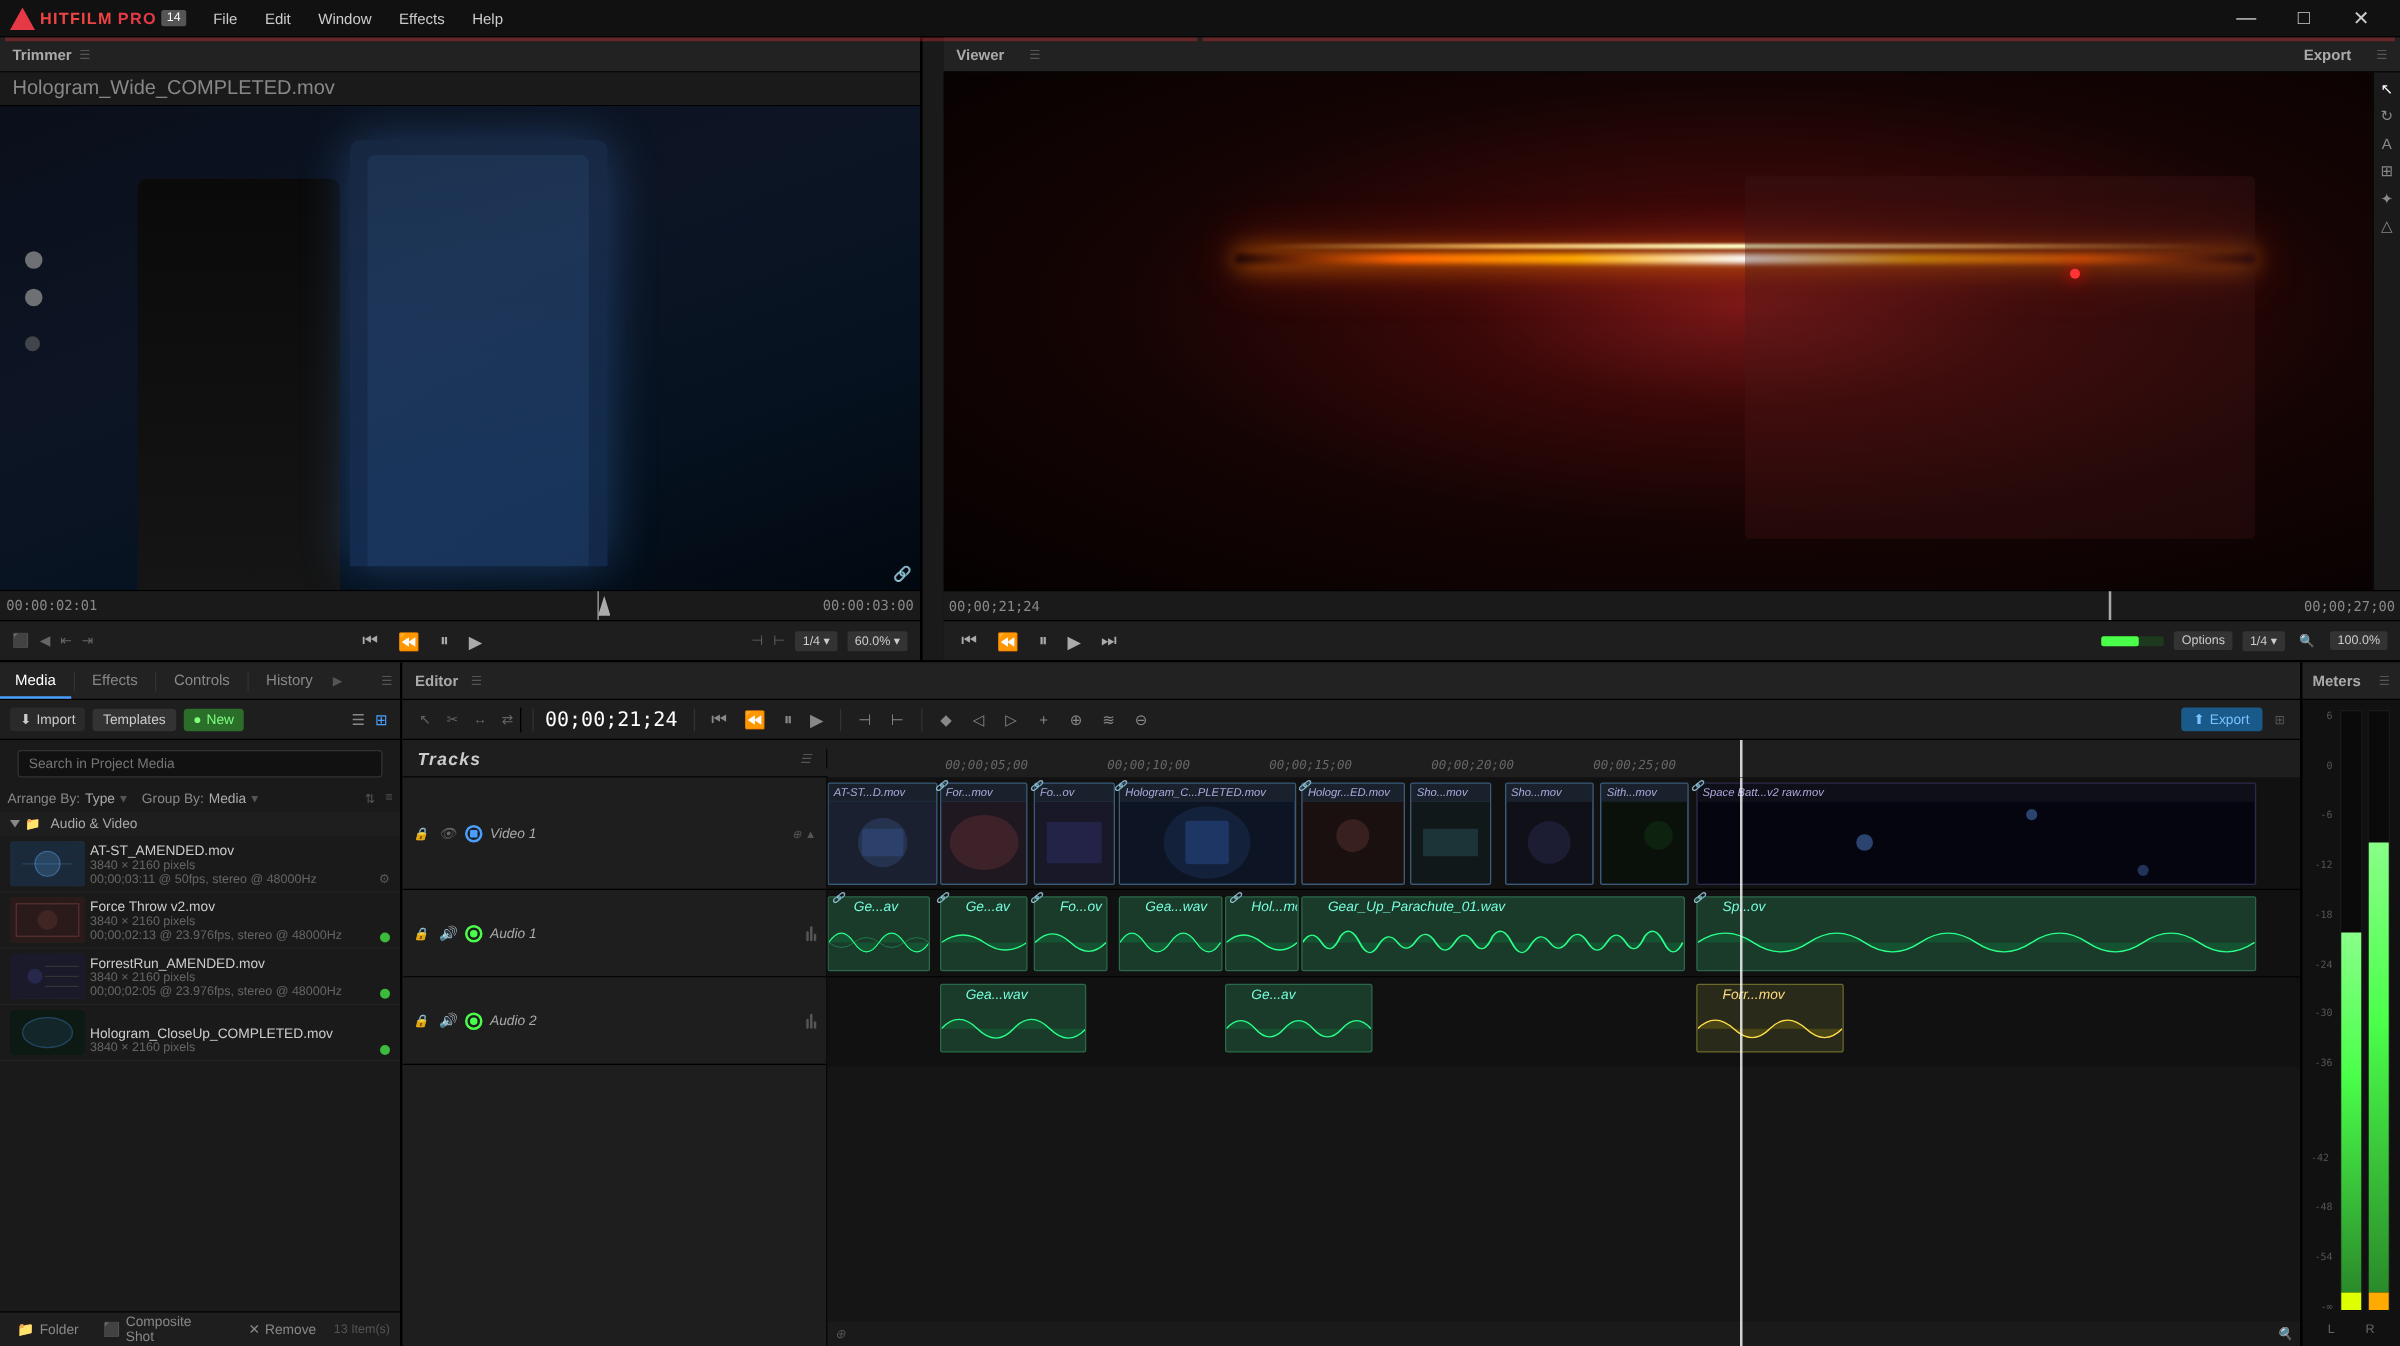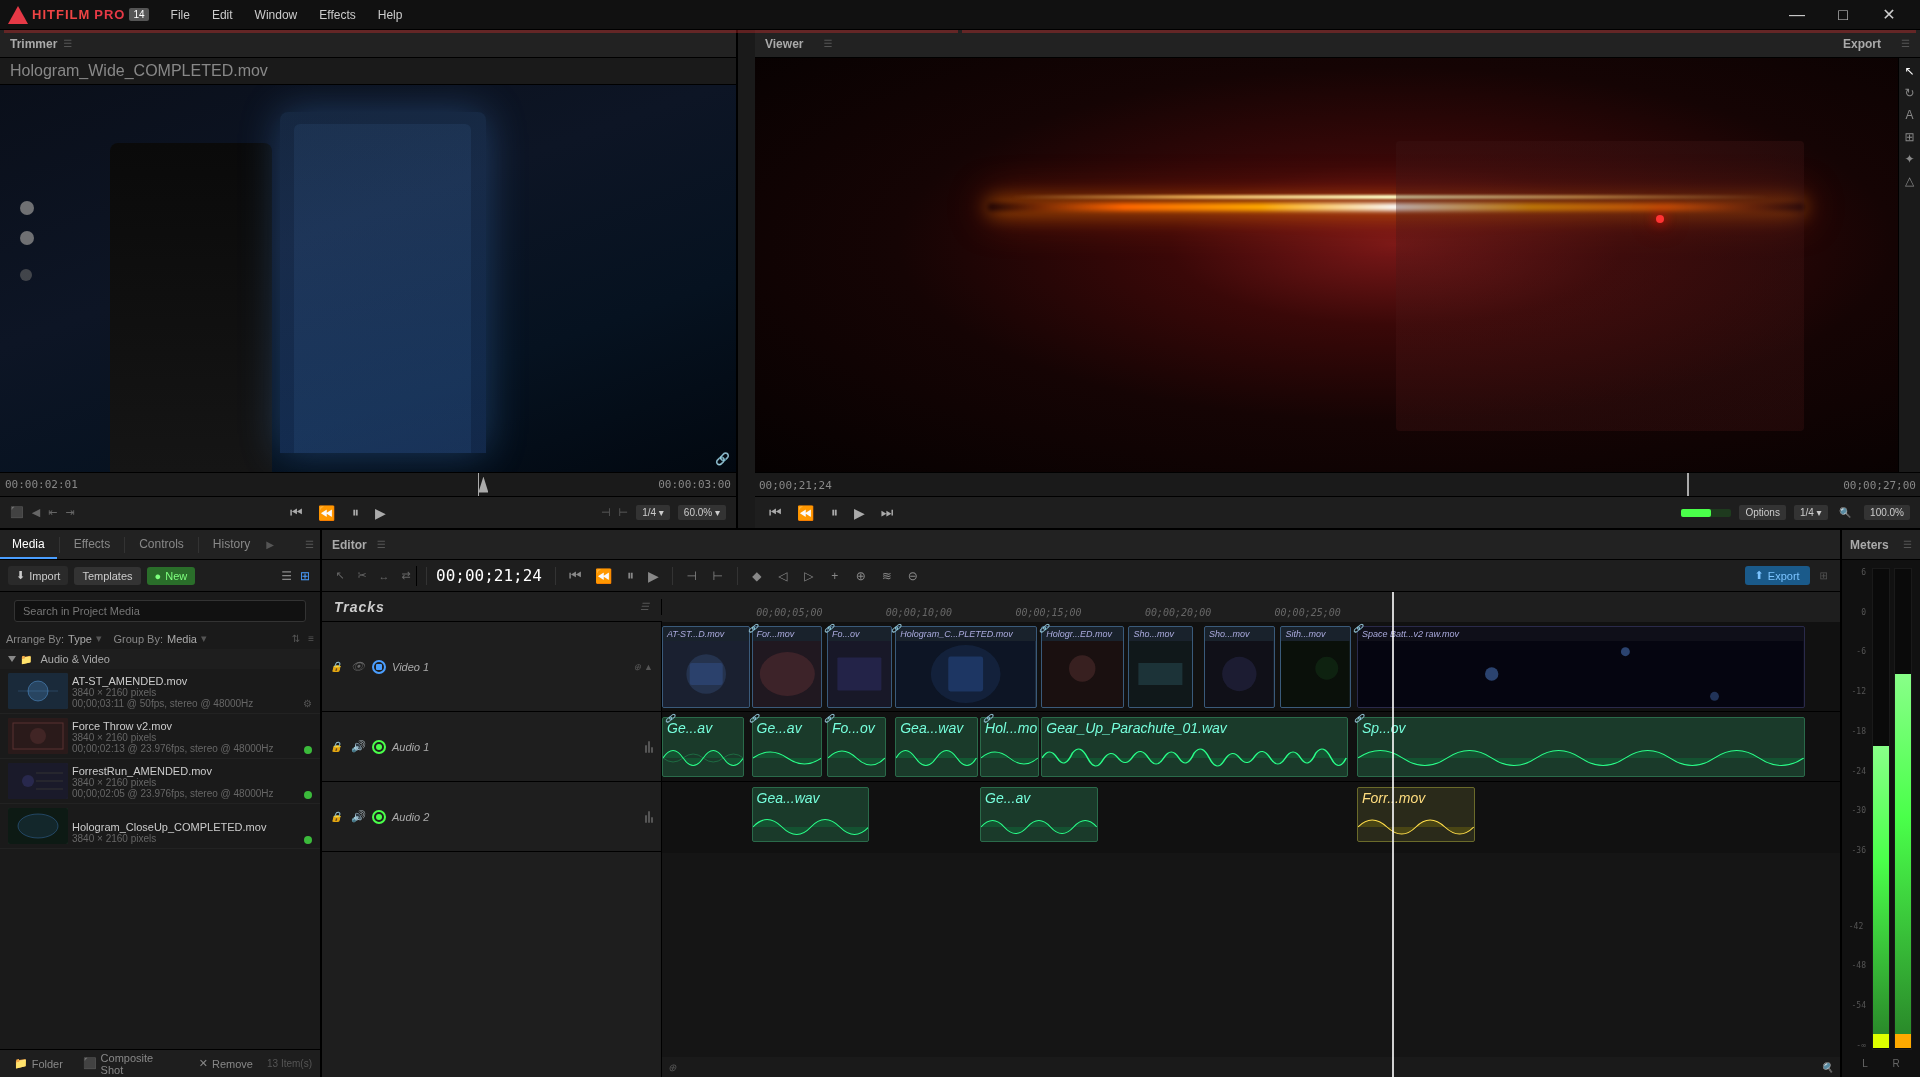--- a/index.html
+++ b/index.html
@@ -647,23 +647,23 @@
     .audio-clip {
       position: absolute;
       height: 60px;
       top: 5px;
       background: #1a3a2a;
       border: 1px solid #2a6a4a;
       border-radius: 2px;
       overflow: hidden;
     }
     .audio-clip-label {
-      font-size: 14px;
+      font-size: 11px;
       color: #7fd;
-      padding: 2px 4px;
+      padding: 2px 20px;
       white-space: nowrap;
       overflow: hidden;
     }
     .audio-waveform {
       width: 100%;
       height: 40px;
       overflow: hidden;
     }
 
     #timeline-playhead {

